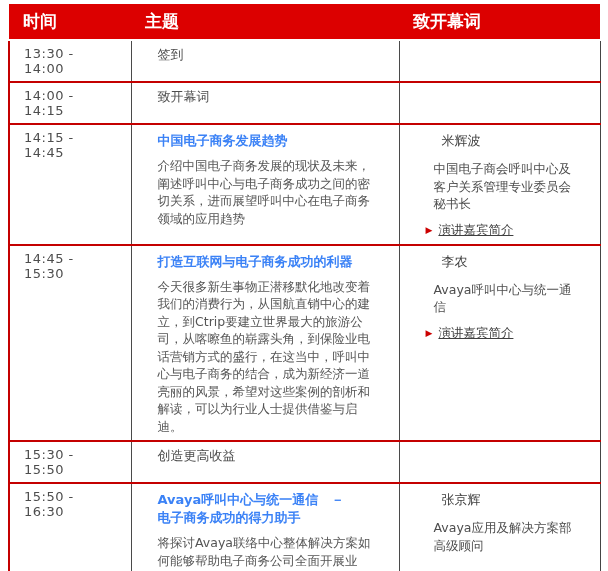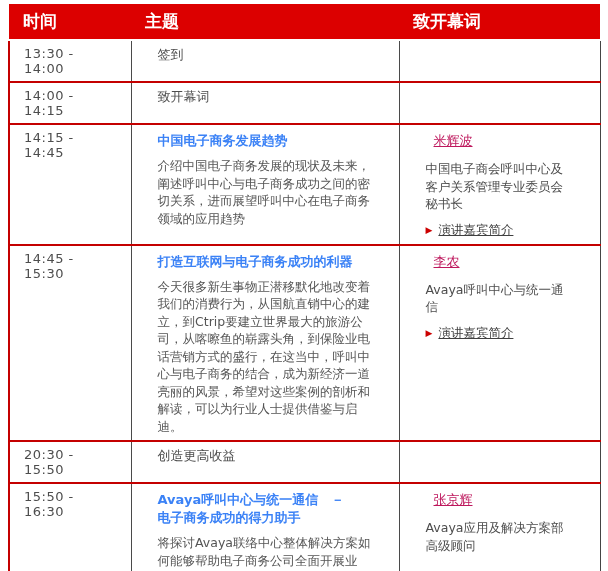--- a/index.html
+++ b/index.html
@@ -59,22 +59,22 @@
     font-size: 13px;
     white-space: pre-line;
     line-height: 18px;
     margin: 2px 0 7px 0;
   }
   .topic-desc {
     color: #555555;
     font-size: 12.5px;
     line-height: 17.5px;
   }
-  .speaker-name { color: #be185d; margin: 2px 0 10px 8px; text-decoration: underline; }
-  .speaker-title { color: #4d4d4d; line-height: 17.5px; margin: 0 0 9px 0; font-size: 12.5px; }
+  .speaker-name { color: #404040; margin: 2px 0 10px 16px; }
+  .speaker-title { color: #4d4d4d; line-height: 17.5px; margin: 0 0 9px 8px; font-size: 12.5px; }
   .speaker-link-row { display: flex; align-items: center; gap: 6px; }
   .arrow-icon {
     color: #cc0000;
     font-size: 9px;
     line-height: 1;
   }
   .speaker-link {
     color: #404040;
     text-decoration: underline;
     font-size: 12.5px;
@@ -132,21 +132,21 @@
       <td>
         <div class="speaker-name">李农</div>
         <div class="speaker-title">Avaya呼叫中心与统一通信</div>
         <div class="speaker-link-row">
           <span class="arrow-icon">▶</span>
           <a class="speaker-link">演讲嘉宾简介</a>
         </div>
       </td>
     </tr>
     <tr>
-      <td><span class="time-text">20:30 - 15:50</span></td>
+      <td><span class="time-text">15:30 - 15:50</span></td>
       <td><span>创造更高收益</span></td>
       <td></td>
     </tr>
     <tr>
       <td><span class="time-text">15:50 - 16:30</span></td>
       <td>
         <div class="topic-title">Avaya呼叫中心与统一通信　－
 电子商务成功的得力助手</div>
         <div class="topic-desc">将探讨Avaya联络中心整体解决方案如何能够帮助电子商务公司全面开展业务，提升客户满意度，创造更高收益。以及呼叫中心与统一通信的融合，如何把通信技术和手段有机融入到电子商务公司面向客户的营销服务模型中，对传统呼叫中心实现质的提升，对于电子商务呼叫中心带来了更广阔的前景。</div>
       </td>

